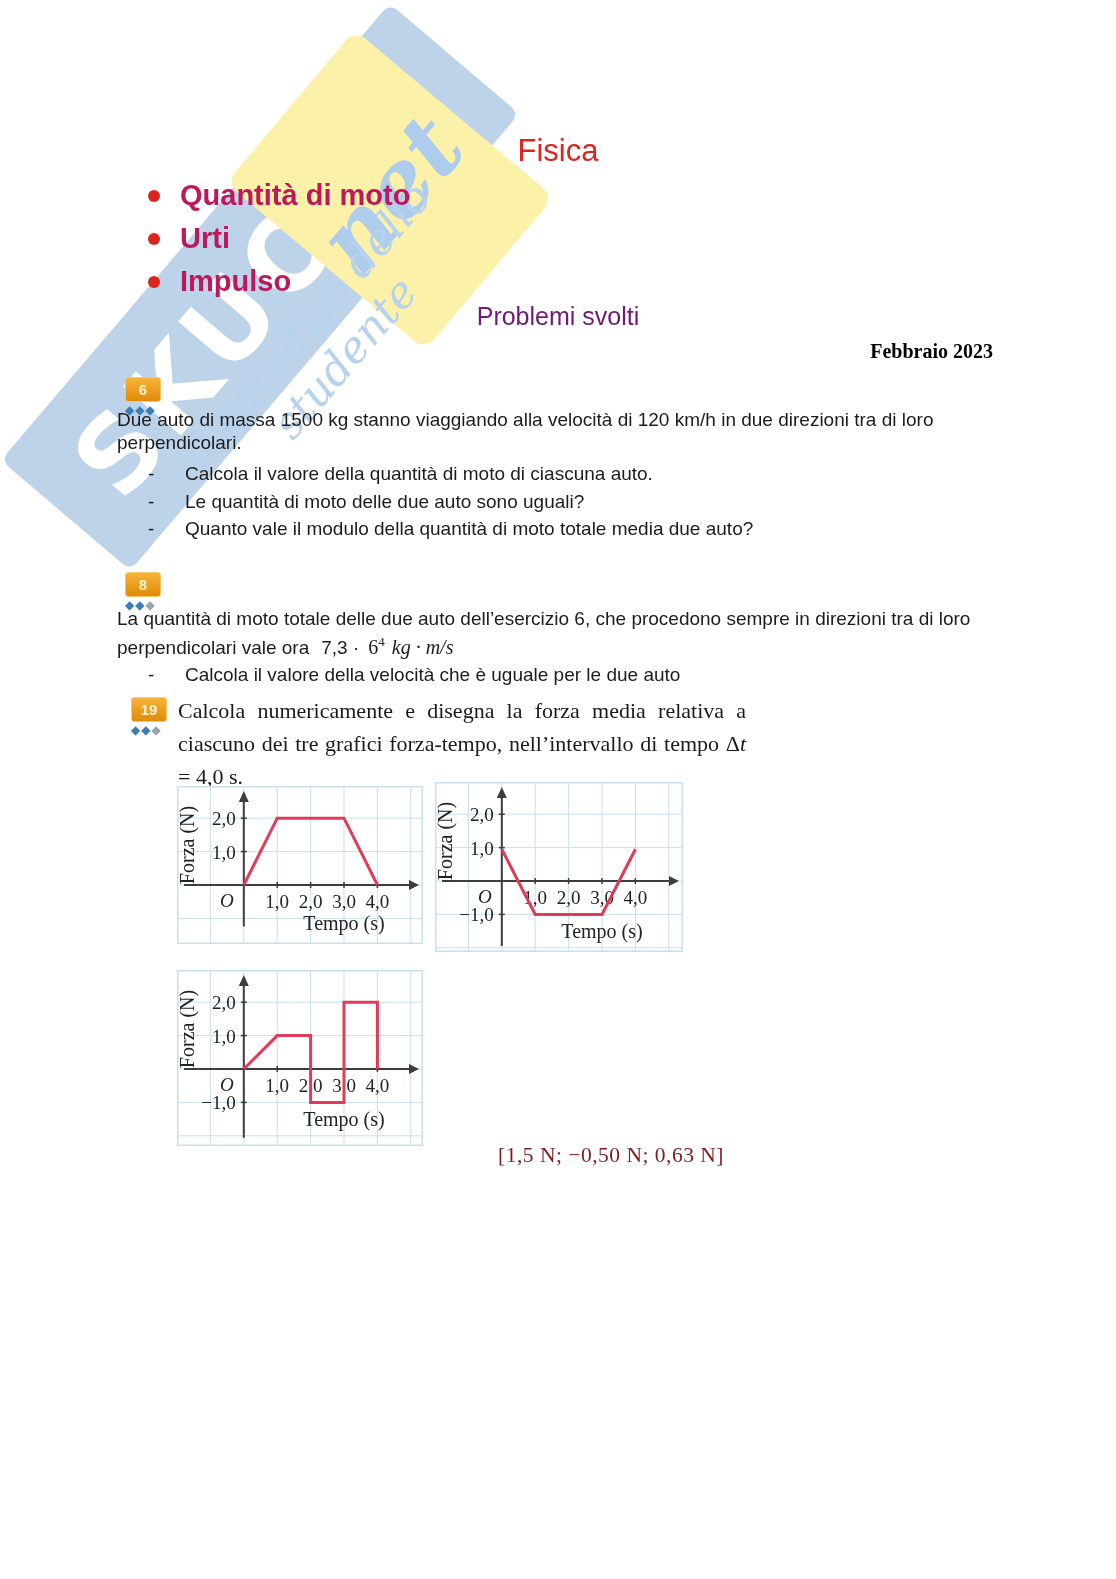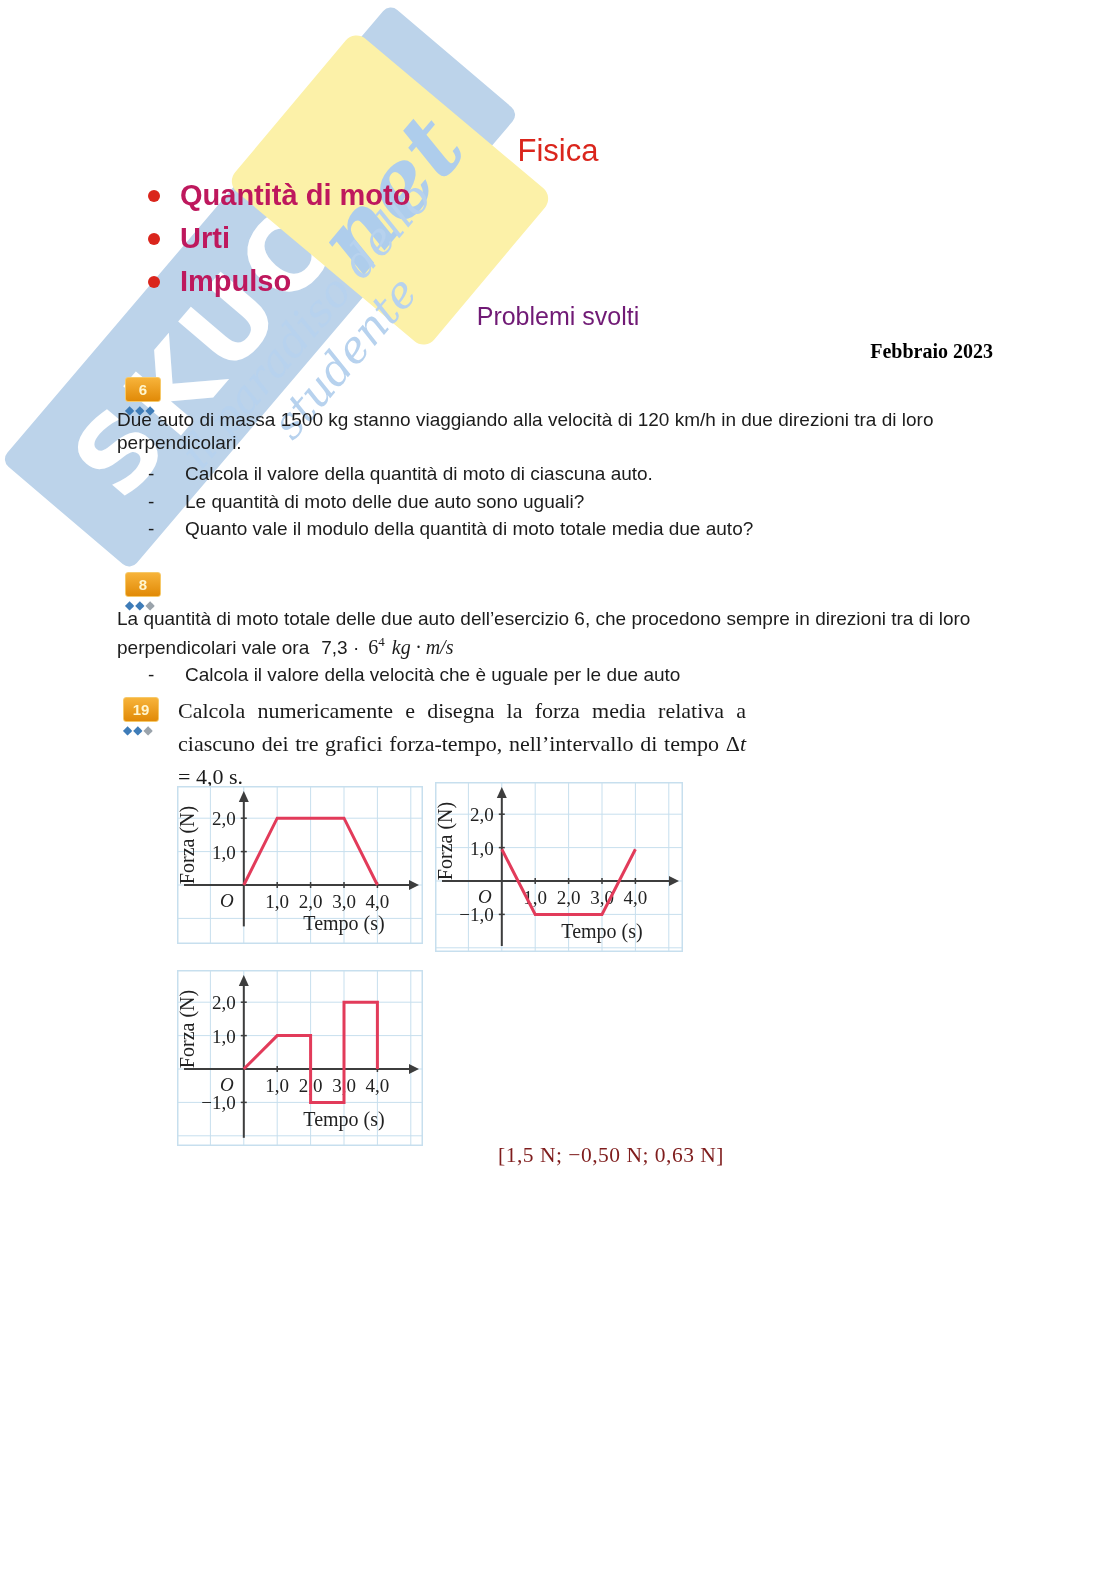--- a/index.html
+++ b/index.html
@@ -116,21 +116,21 @@
       <div class="diamonds"><span class="dia" style="color: rgb(62, 124, 184);">◆</span><span class="dia" style="color: rgb(62, 124, 184);">◆</span><span class="dia" style="color: rgb(154, 163, 171);">◆</span></div>
     </div>
     <div class="ex-par" style="top:607px;"><span>La quantità di moto totale delle due auto dell’esercizio 6, che procedono sempre in direzioni tra di loro perpendicolari vale ora</span><span class="f-coeff">7,3 ·</span><span class="f-base"><span>6</span><sup>4</sup></span><span class="f-units">kg · m/s</span></div>
     <div class="ex-items" style="top:661px;">
       <div class="ex-item">
         <span class="dash">-</span>
         <span>Calcola il valore della velocità che è uguale per le due auto</span>
       </div>
     </div>
 
-    <div class="badge" style="left:123px;top:697px;">
+    <div class="badge" style="left:131px;top:697px;">
       <span class="badge-num">19</span>
       <div class="diamonds"><span class="dia" style="color: rgb(62, 124, 184);">◆</span><span class="dia" style="color: rgb(62, 124, 184);">◆</span><span class="dia" style="color: rgb(154, 163, 171);">◆</span></div>
     </div>
     <div class="ex19-text"><span>Calcola numericamente e disegna la forza media relativa a ciascuno dei tre grafici forza-tempo, nell’intervallo di tempo </span><span>Δ</span><span class="dvar">t</span> <span>= 4,0 s.</span></div>
 
     <svg id="chart0" class="chart" width="246" height="158">
         <rect x="0.75" y="0.75" width="244.5" height="156.5" fill="#ffffff" stroke="#c7dfee" stroke-width="1.5"></rect>
         <line x1="33.4" y1="1" x2="33.4" y2="157" stroke="#c7dfee" stroke-width="1"></line>
         <line x1="66.8" y1="1" x2="66.8" y2="157" stroke="#c7dfee" stroke-width="1"></line>
         <line x1="100.19999999999999" y1="1" x2="100.19999999999999" y2="157" stroke="#c7dfee" stroke-width="1"></line>

